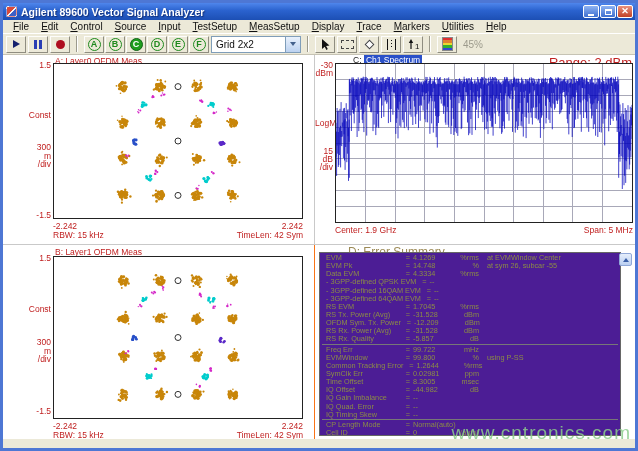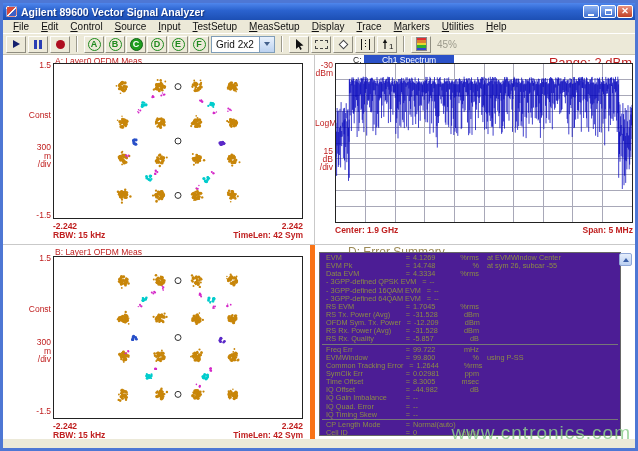--- a/index.html
+++ b/index.html
@@ -46,23 +46,23 @@
   .icon-dashrect{width:13px;height:9px;border:1px dashed #444;}
   .icon-diamond{width:7px;height:7px;border:1px solid #444;transform:rotate(45deg);background:#fff;}
   
   .client{position:relative;width:632px;height:384px;background:#fff;overflow:hidden;}
   .panel{position:absolute;background:#fff;}
   .ptitle{position:absolute;font-size:8.5px;color:var(--title_red);white-space:nowrap;}
   .dtitle{position:absolute;font-size:12px;color:var(--d_title);white-space:nowrap;}
   .axis{position:absolute;left:2px;width:46px;text-align:right;font-size:8.5px;color:var(--title_red);white-space:pre-line;line-height:8.5px;}
   .caxis{position:absolute;left:0;width:18px;text-align:right;font-size:8.5px;color:var(--title_red);white-space:pre-line;line-height:8px;}
   .plotbox{position:absolute;border:1px solid #222;background:#fff;}
-  .xrow{position:absolute;display:flex;justify-content:space-between;font-size:8.5px;color:var(--title_red);font-weight:bold;}
+  .xrow{position:absolute;display:flex;justify-content:space-between;font-size:8.5px;color:var(--title_red);}
   .ctit{position:absolute;font-size:8.5px;white-space:nowrap;color:#222;}
-  .ctit .hl{background:var(--accent_blue);color:#fff;padding:0 18px;}
+  .ctit .hl{background:var(--accent_blue);color:#fff;padding:0 2px;}
   .range-lab{position:absolute;font-size:13px;color:var(--title_red);white-space:nowrap;}
   
   .dbox{position:absolute;left:4px;top:7px;width:302px;height:184px;border:1px solid #666;background:#4c1d95;padding:1px 0 0 6px;overflow:hidden;}
   .d-row{display:flex;font-size:7.3px;line-height:8.15px;height:8.15px;color:var(--summary_text);white-space:nowrap;}
   .d-label{flex:0 0 auto;min-width:77px;padding-right:3px;}
   .d-eq{width:10px;text-align:center;}
   .d-val{min-width:44px;}
   .d-unit{min-width:22px;text-align:right;}
   .d-extra{margin-left:8px;}
   .d-sep{height:2px;border-top:1px solid #777;margin:0 2px 0 -4px;}
@@ -133,21 +133,21 @@
         <div class="tbtn">
           <span class="trace-circle">D</span>
         </div>
         <div class="tbtn">
           <span class="trace-circle">E</span>
         </div>
         <div class="tbtn">
           <span class="trace-circle">F</span>
         </div>
       </span>
-    <div class="combo" style="width:64px;">
+    <div class="combo" style="width:90px;">
       <span class="cfield" style="flex:1">Grid 2x2</span>
       <span class="carrow"></span>
     </div>
     <div class="tsep"></div>
     <div class="tbtn">
       <svg width="12" height="13">
           <path d="M3 1 L3 11 L5.7 8.8 L7.4 12 L8.8 11.1 L7.1 8 L10.5 7.6 Z" fill="#111"></path>
         </svg>
     </div>
     <div class="tbtn">
@@ -875,21 +875,21 @@
       <div class="xrow" style="left:50px;top:166px;width:250px;">
         <span>-2.242</span>
         <span>2.242</span>
       </div>
       <div class="xrow" style="left:50px;top:175px;width:250px;">
         <span>RBW: 15 kHz</span>
         <span>TimeLen: 42 Sym</span>
       </div>
     </div>
 
-    <div class="panel" style="left:0;top:190px;width:312px;height:194px;border-right:5px solid #f97316;">
+    <div class="panel" style="left:0;top:190px;width:312px;height:194px;border-right:1px solid #f97316;">
       <div class="ptitle" style="left:52px;top:2px;">B: Layer1 OFDM Meas</div>
       <div class="axis" style="top:9px;">1.5</div>
       <div class="axis" style="top:60px;">Const</div>
       <div class="axis" style="top:93px;">300
 m
 /div</div>
       <div class="axis" style="top:162px;">-1.5</div>
       <div class="plotbox" style="left:50px;top:11px;width:250px;height:163px;">
         <svg id="constB" width="248" height="161">
             <circle cx="66.8" cy="136.3" r="1.0" fill="#C8860A"></circle>

